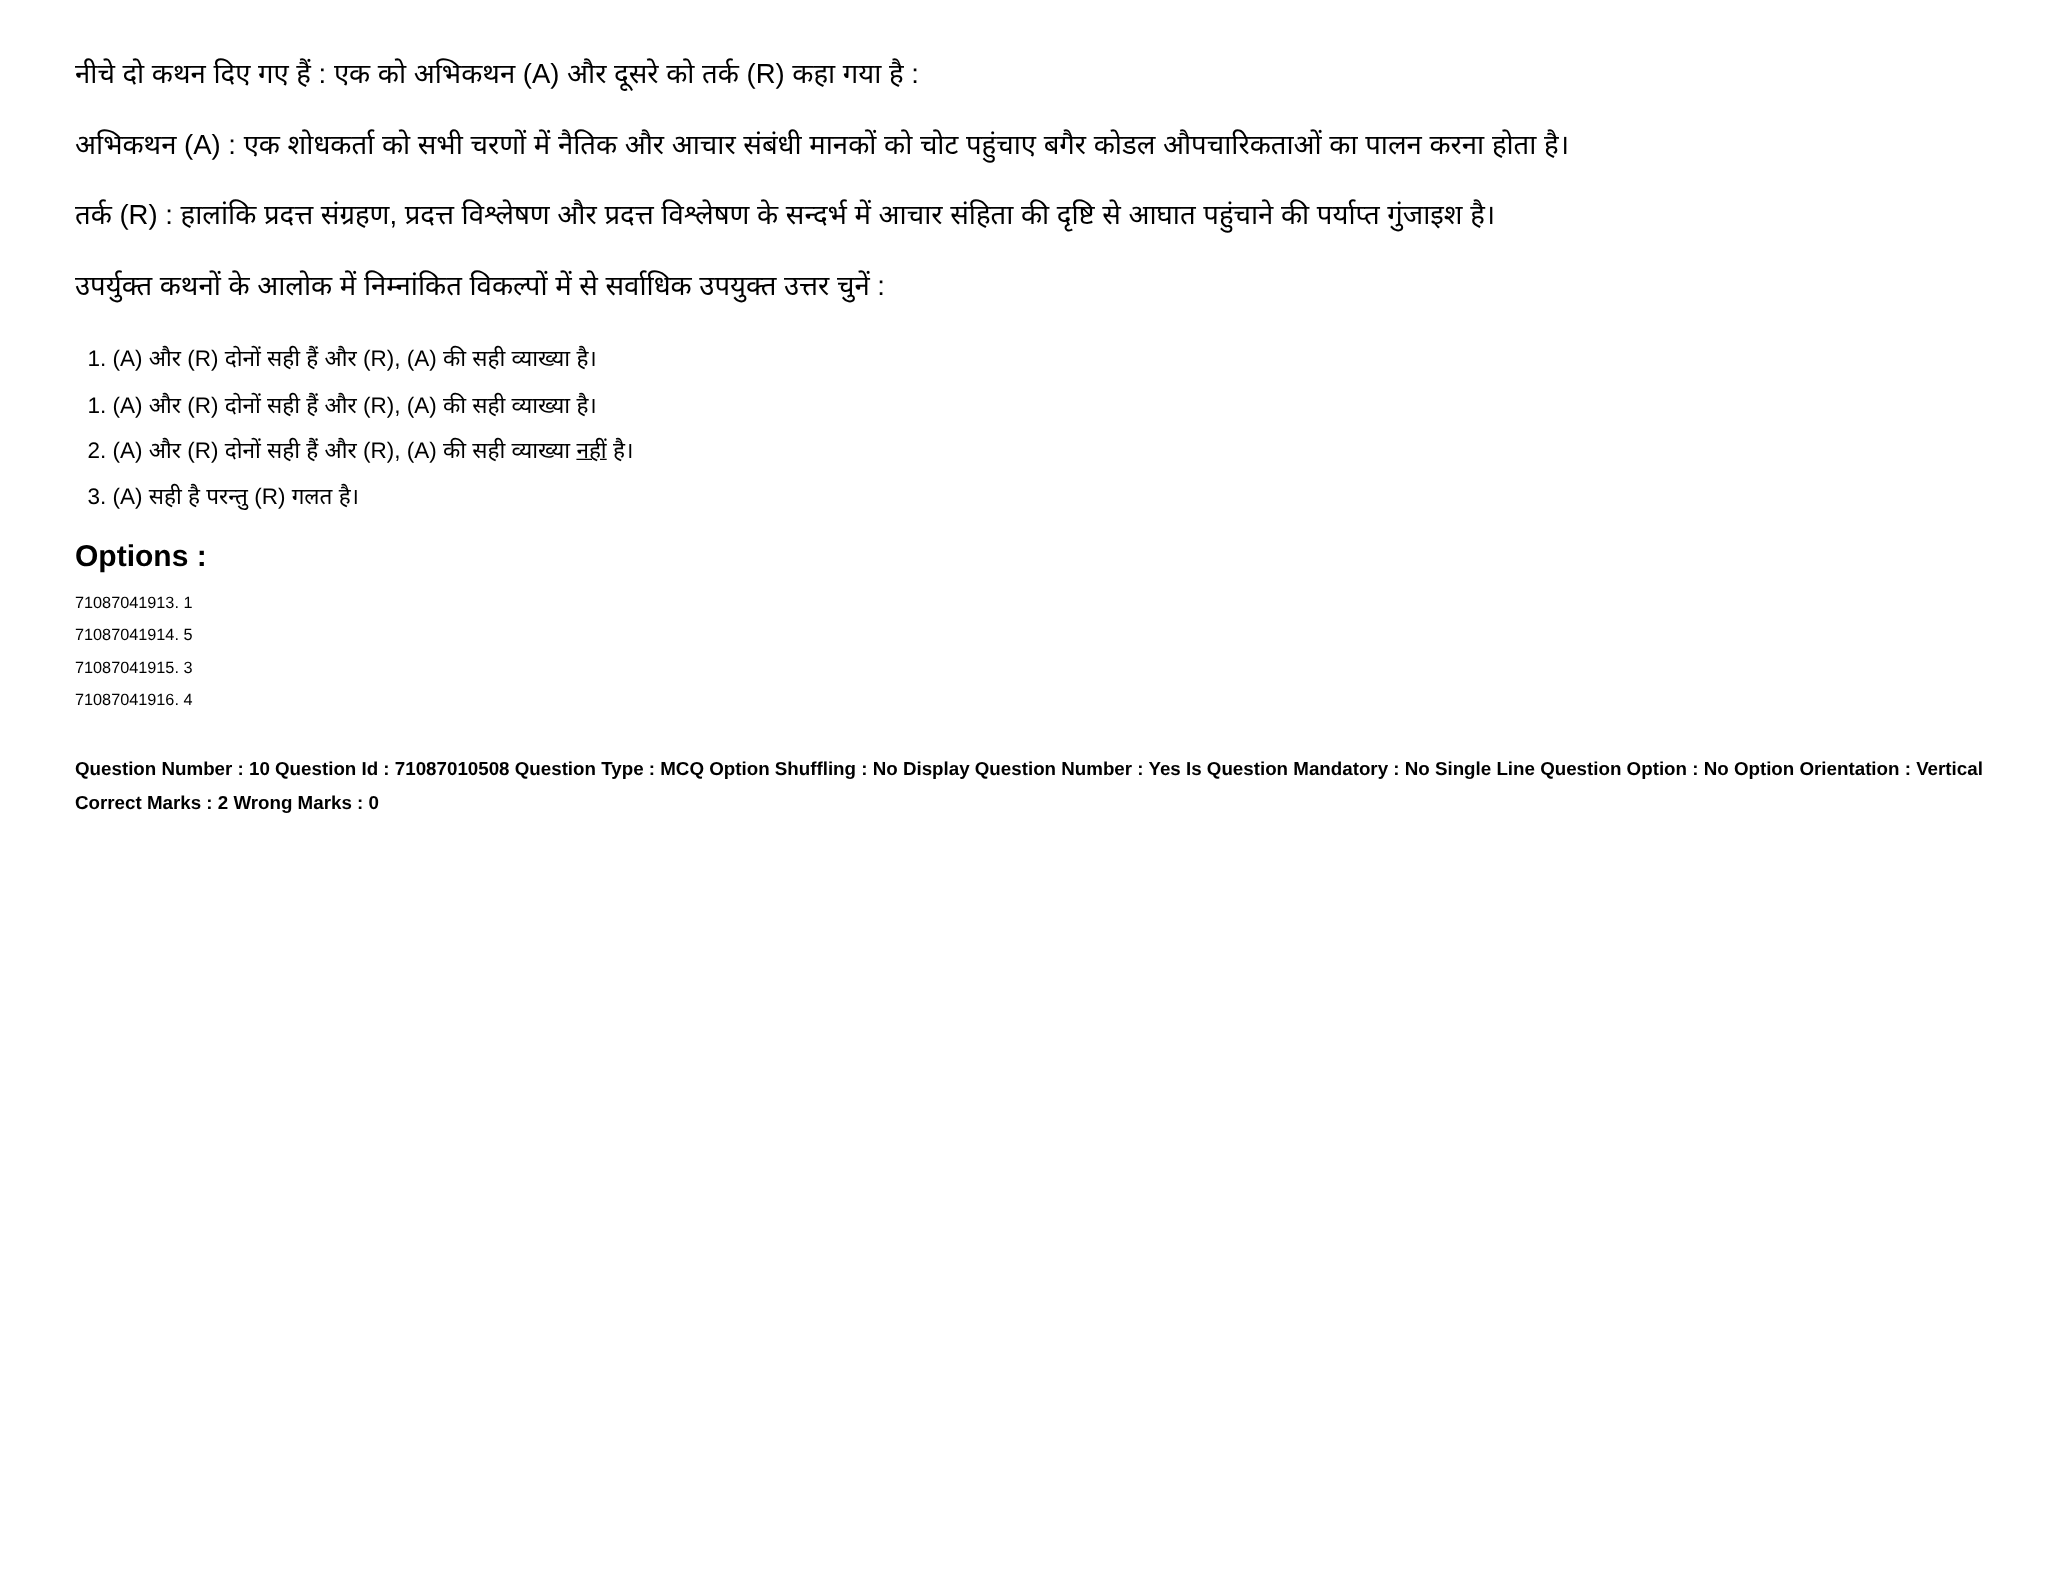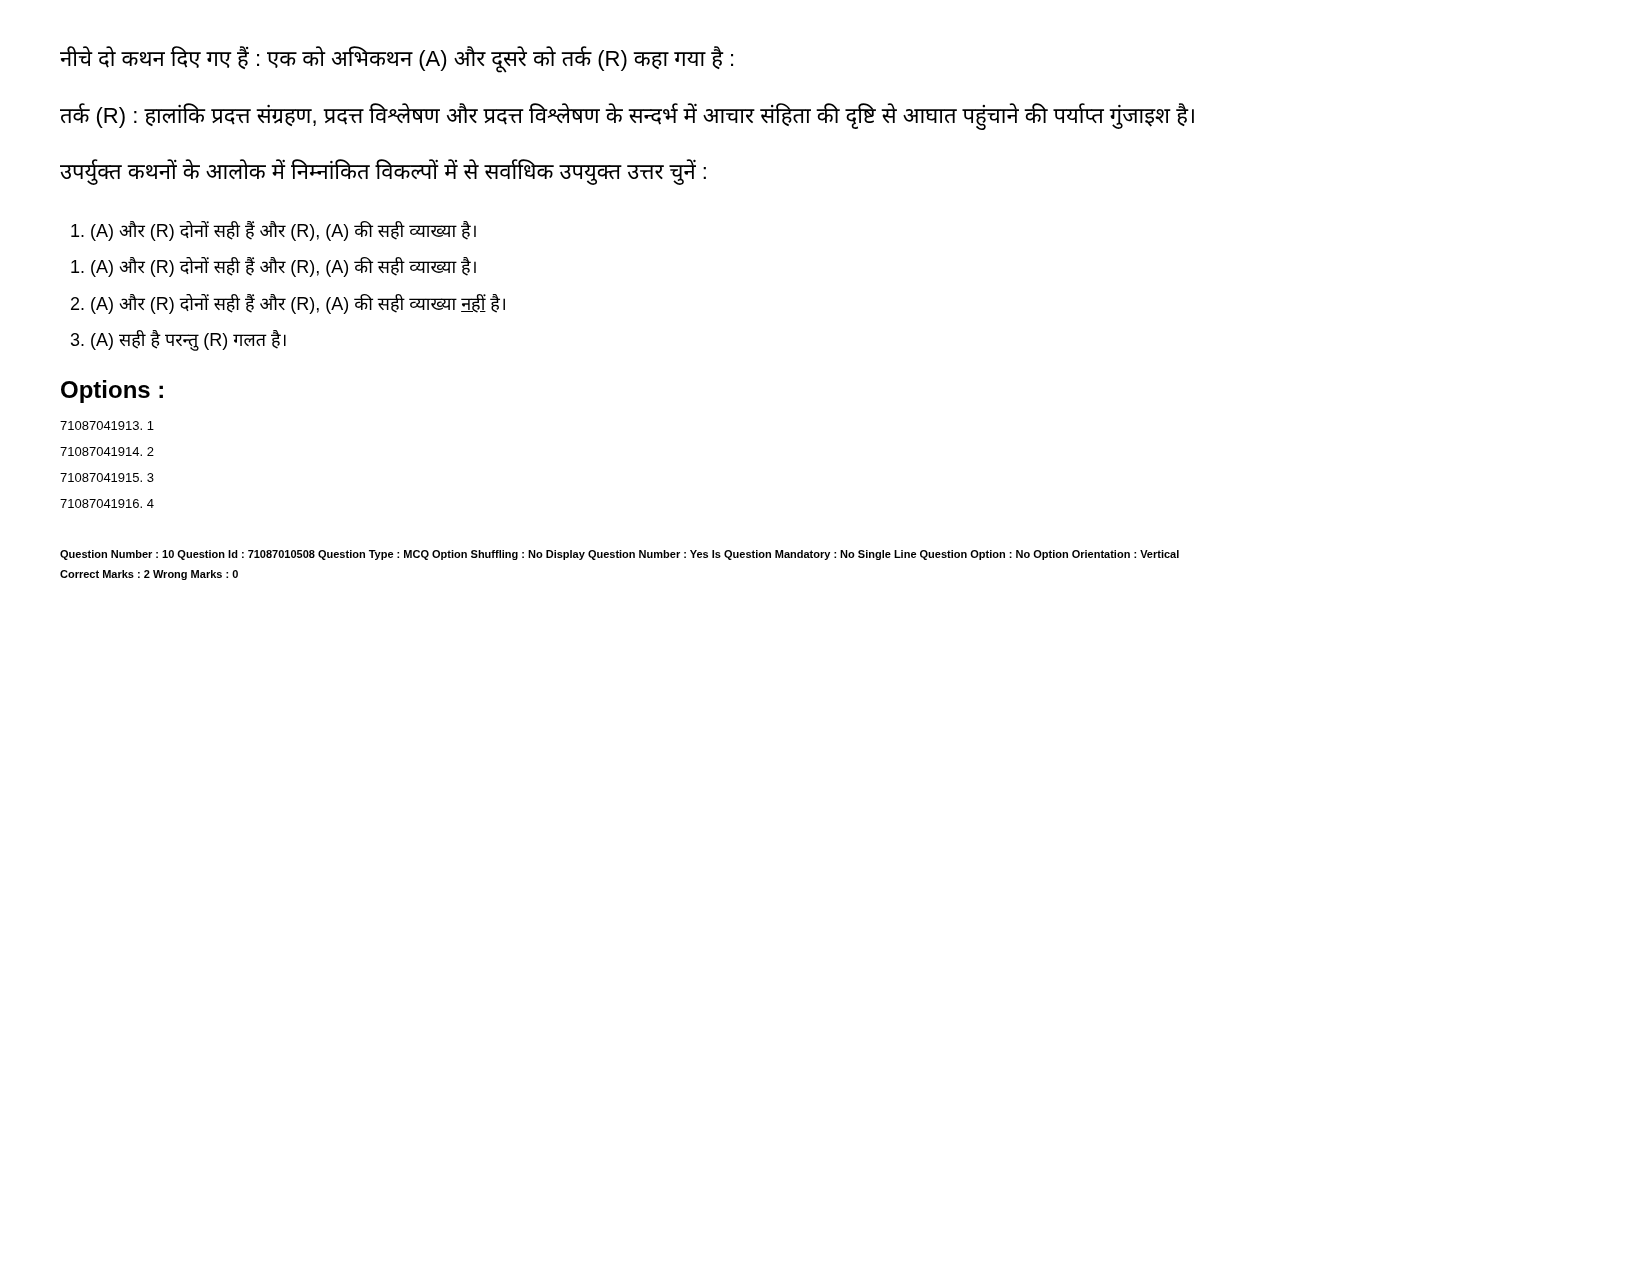--- a/index.html
+++ b/index.html
@@ -38,34 +38,35 @@
       margin-bottom: 4px;
       font-size: 24px;
     }
     .option-item {
       margin-bottom: 4px;
       font-size: 13px;
     }
     .question-meta {
       margin-top: 30px;
       font-weight: bold;
-      font-size: 11px;
+      font-size: 15px;
       line-height: 1.8;
     }
     .underline {
       text-decoration: underline;
     }
   </style>
 </head>
 <body>
 
 <div class="question-body">
 
   <p class="paragraph">नीचे दो कथन दिए गए हैं : एक को अभिकथन (A) और दूसरे को तर्क (R) कहा गया है :</p>
 
+  <p class="paragraph">अभिकथन (A) : एक शोधकर्ता को सभी चरणों में नैतिक और आचार संबंधी मानकों को चोट पहुंचाए बगैर कोडल औपचारिकताओं का पालन करना होता है।</p>
 
   <p class="paragraph">तर्क (R) : हालांकि प्रदत्त संग्रहण, प्रदत्त विश्लेषण और प्रदत्त विश्लेषण के सन्दर्भ में आचार संहिता की दृष्टि से आघात पहुंचाने की पर्याप्त गुंजाइश है।</p>
 
   <p class="paragraph">उपर्युक्त कथनों के आलोक में निम्नांकित विकल्पों में से सर्वाधिक उपयुक्त उत्तर चुनें :</p>
 
   <ul class="options-list">
     <li>
       <span>1. (A) और (R) दोनों सही हैं और (R), (A) की सही व्याख्या है।</span>
     </li>
     <li>
@@ -76,21 +77,21 @@
     </li>
     <li>
       3. (A) सही है परन्‍तु (R) गलत है।
     </li>
   </ul>
 
   <p class="options-label">Options :</p>
 
   <div>
     <p class="option-item">71087041913. 1</p>
-    <p class="option-item">71087041914. 2</p>
+    <p class="option-item">71087041914. 5</p>
     <p class="option-item">71087041915. 3</p>
     <p class="option-item">71087041916. 4</p>
   </div>
 
   <div class="question-meta">
     <p>Question Number : 10 Question Id : 71087010508 Question Type : MCQ Option Shuffling : No Display Question Number : Yes Is Question Mandatory : No Single Line Question Option : No Option Orientation : Vertical</p>
     <p>Correct Marks : 2 Wrong Marks : 0</p>
   </div>
 
 </div>

